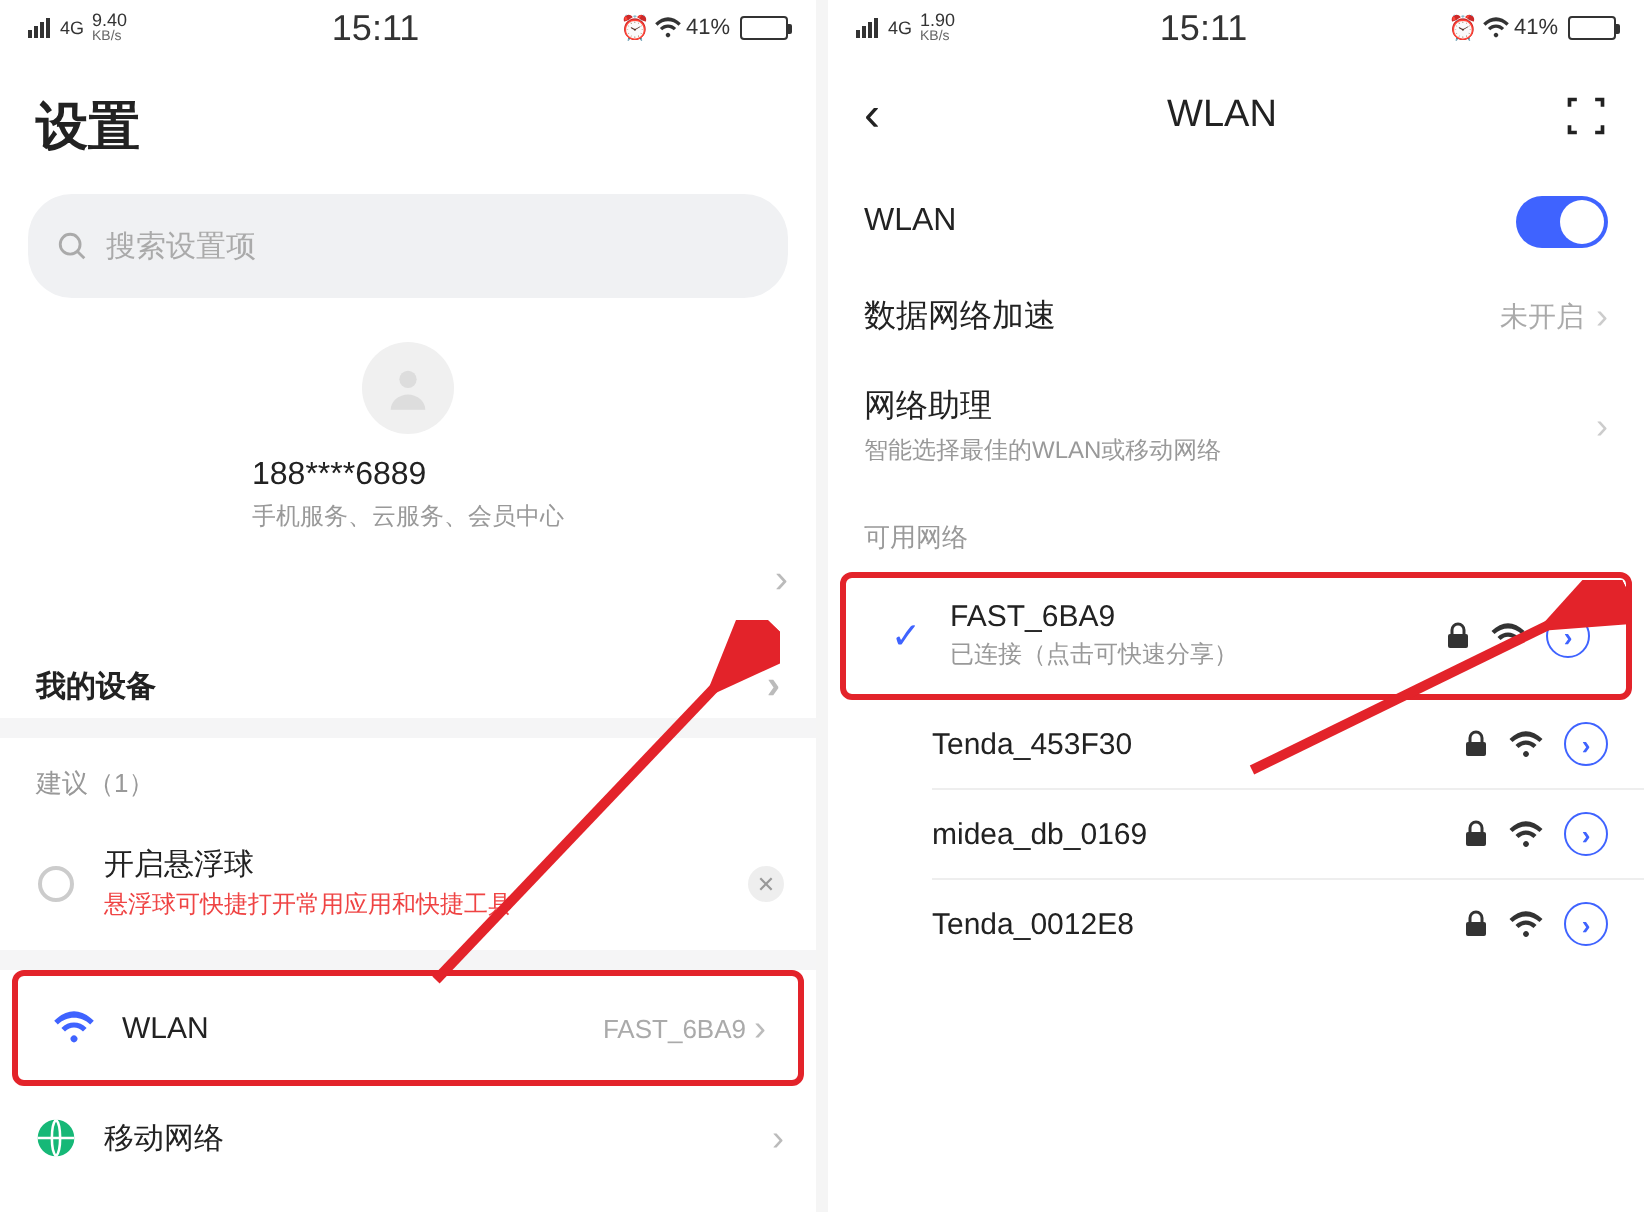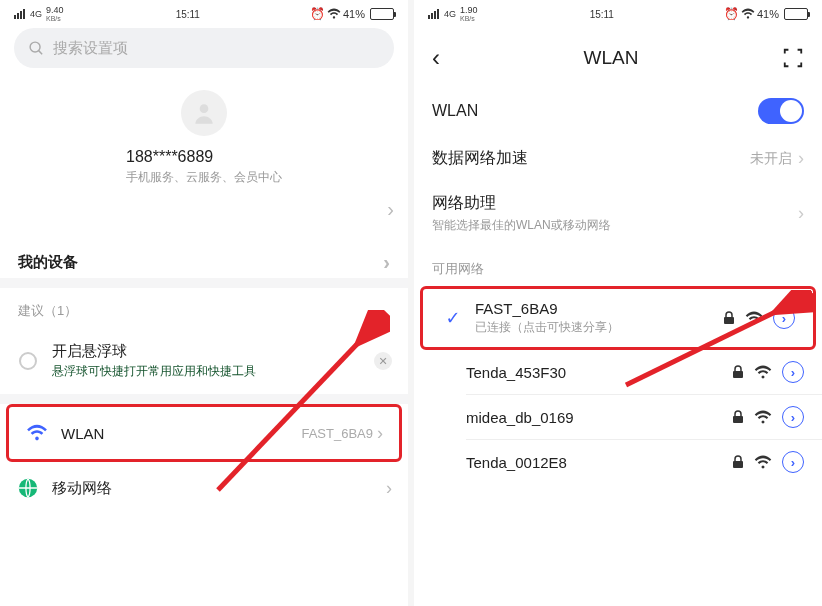--- a/index.html
+++ b/index.html
@@ -23,41 +23,41 @@
     height: 28px;
     display: flex;
     align-items: center;
     justify-content: space-between;
     padding: 0 14px;
     font-size: 11px;
     color: #333;
     font-weight: 500;
   }
   .status-left, .status-right { display: flex; align-items: center; gap: 2px; }
-  .status-center { font-size: 10px; font-weight: 500; }
+  .status-center { font-size: 18px; font-weight: 500; }
   .status-right .ico { font-size: 12px; }
   .sig { display:inline-flex; align-items:flex-end; gap:1px; margin-right:3px;}
   .sig span { width:2px; background:#333; display:inline-block;}
   .sig span:nth-child(1){height:4px}
   .sig span:nth-child(2){height:6px}
   .sig span:nth-child(3){height:8px}
   .sig span:nth-child(4){height:10px}
   .net-label { font-size: 9px; line-height:1; display:flex; flex-direction:column; margin-right:2px;}
   .net-label .sm { font-size: 7px; color:#666;}
   .batt { width:24px;height:12px;border:1px solid #333;border-radius:2px;position:relative;margin-left:3px;}
   .batt::after{content:"";position:absolute;right:-3px;top:3px;width:2px;height:5px;background:#333;border-radius:0 1px 1px 0;}
   .batt-fill{height:100%;width:41%;background:#333;}
 
   
   .big-title { font-size: 26px; font-weight: 600; padding: 18px 18px 16px; color:#222;}
   .search-box {
     margin: 0 14px 14px;
     background: #f0f1f3;
     border-radius: 22px;
-    height: 40px;
+    height: 52px;
     display: flex;
     align-items: center;
     padding: 0 14px;
     color: #aaa;
     font-size: 15px;
     gap: 8px;
   }
   .account-row {
     display: flex; align-items: center;
     padding: 8px 14px 18px;
@@ -76,21 +76,21 @@
   .section-header { font-size: 15px; color:#222; padding: 12px 18px 4px; font-weight:700;}
   .gap-band { height:10px; background:#f5f5f6;}
   .sub-header { font-size: 13px; color:#999; padding: 14px 18px 8px;}
 
   .row {
     display:flex; align-items:center;
     padding: 14px 16px;
     gap: 12px; position:relative;
   }
   .row .rtitle { font-size:15px; color:#222;}
-  .row .rsub { font-size:12px; color:#14532d; margin-top:2px;}
+  .row .rsub { font-size:12px; color:#ef4444; margin-top:2px;}
   .row .raux { margin-left:auto; color:#aaa; font-size:13px; display:flex; align-items:center; gap:4px;}
   .row .raux .chv{font-size:18px;color:#bbb;}
   .row .ic{ width:24px;height:24px; display:flex;align-items:center;justify-content:center;}
   .circle-dot{width:18px;height:18px;border:2px solid #ccc;border-radius:50%;}
   .close-x{ margin-left: auto; width:18px;height:18px;border-radius:50%;background:#eee;color:#999;display:flex;align-items:center;justify-content:center;font-size:11px;}
 
   .hl-red { border: 3px solid #e3232a; border-radius:6px; }
   .arrow-red {
     position:absolute; pointer-events:none;
   }
@@ -151,20 +151,21 @@
     <div class="status-right">
       <span class="ico">⏰</span>
       <svg class="ico" width="14" height="12" viewBox="0 0 24 20">
           <path d="M12 18c1 0 2-1 2-2s-1-2-2-2-2 1-2 2 1 2 2 2zm-5-6c3-3 7-3 10 0l2-2c-4-4-10-4-14 0zm-4-4c5-5 13-5 18 0l2-2C16-1 8-1 1 6z" fill="#333"></path>
         </svg>
       <span>41%</span>
       <span class="batt"><span class="batt-fill"></span></span>
     </div>
   </div>
 
+  <div class="big-title">设置</div>
 
   <div class="search-box">
     <svg width="17" height="17" viewBox="0 0 24 24" fill="none" stroke="#aaa" stroke-width="2">
         <circle cx="10" cy="10" r="7"></circle>
         <line x1="20" y1="20" x2="15" y2="15"></line>
       </svg>
     <span>搜索设置项</span>
   </div>
 
   <div class="account-row">

